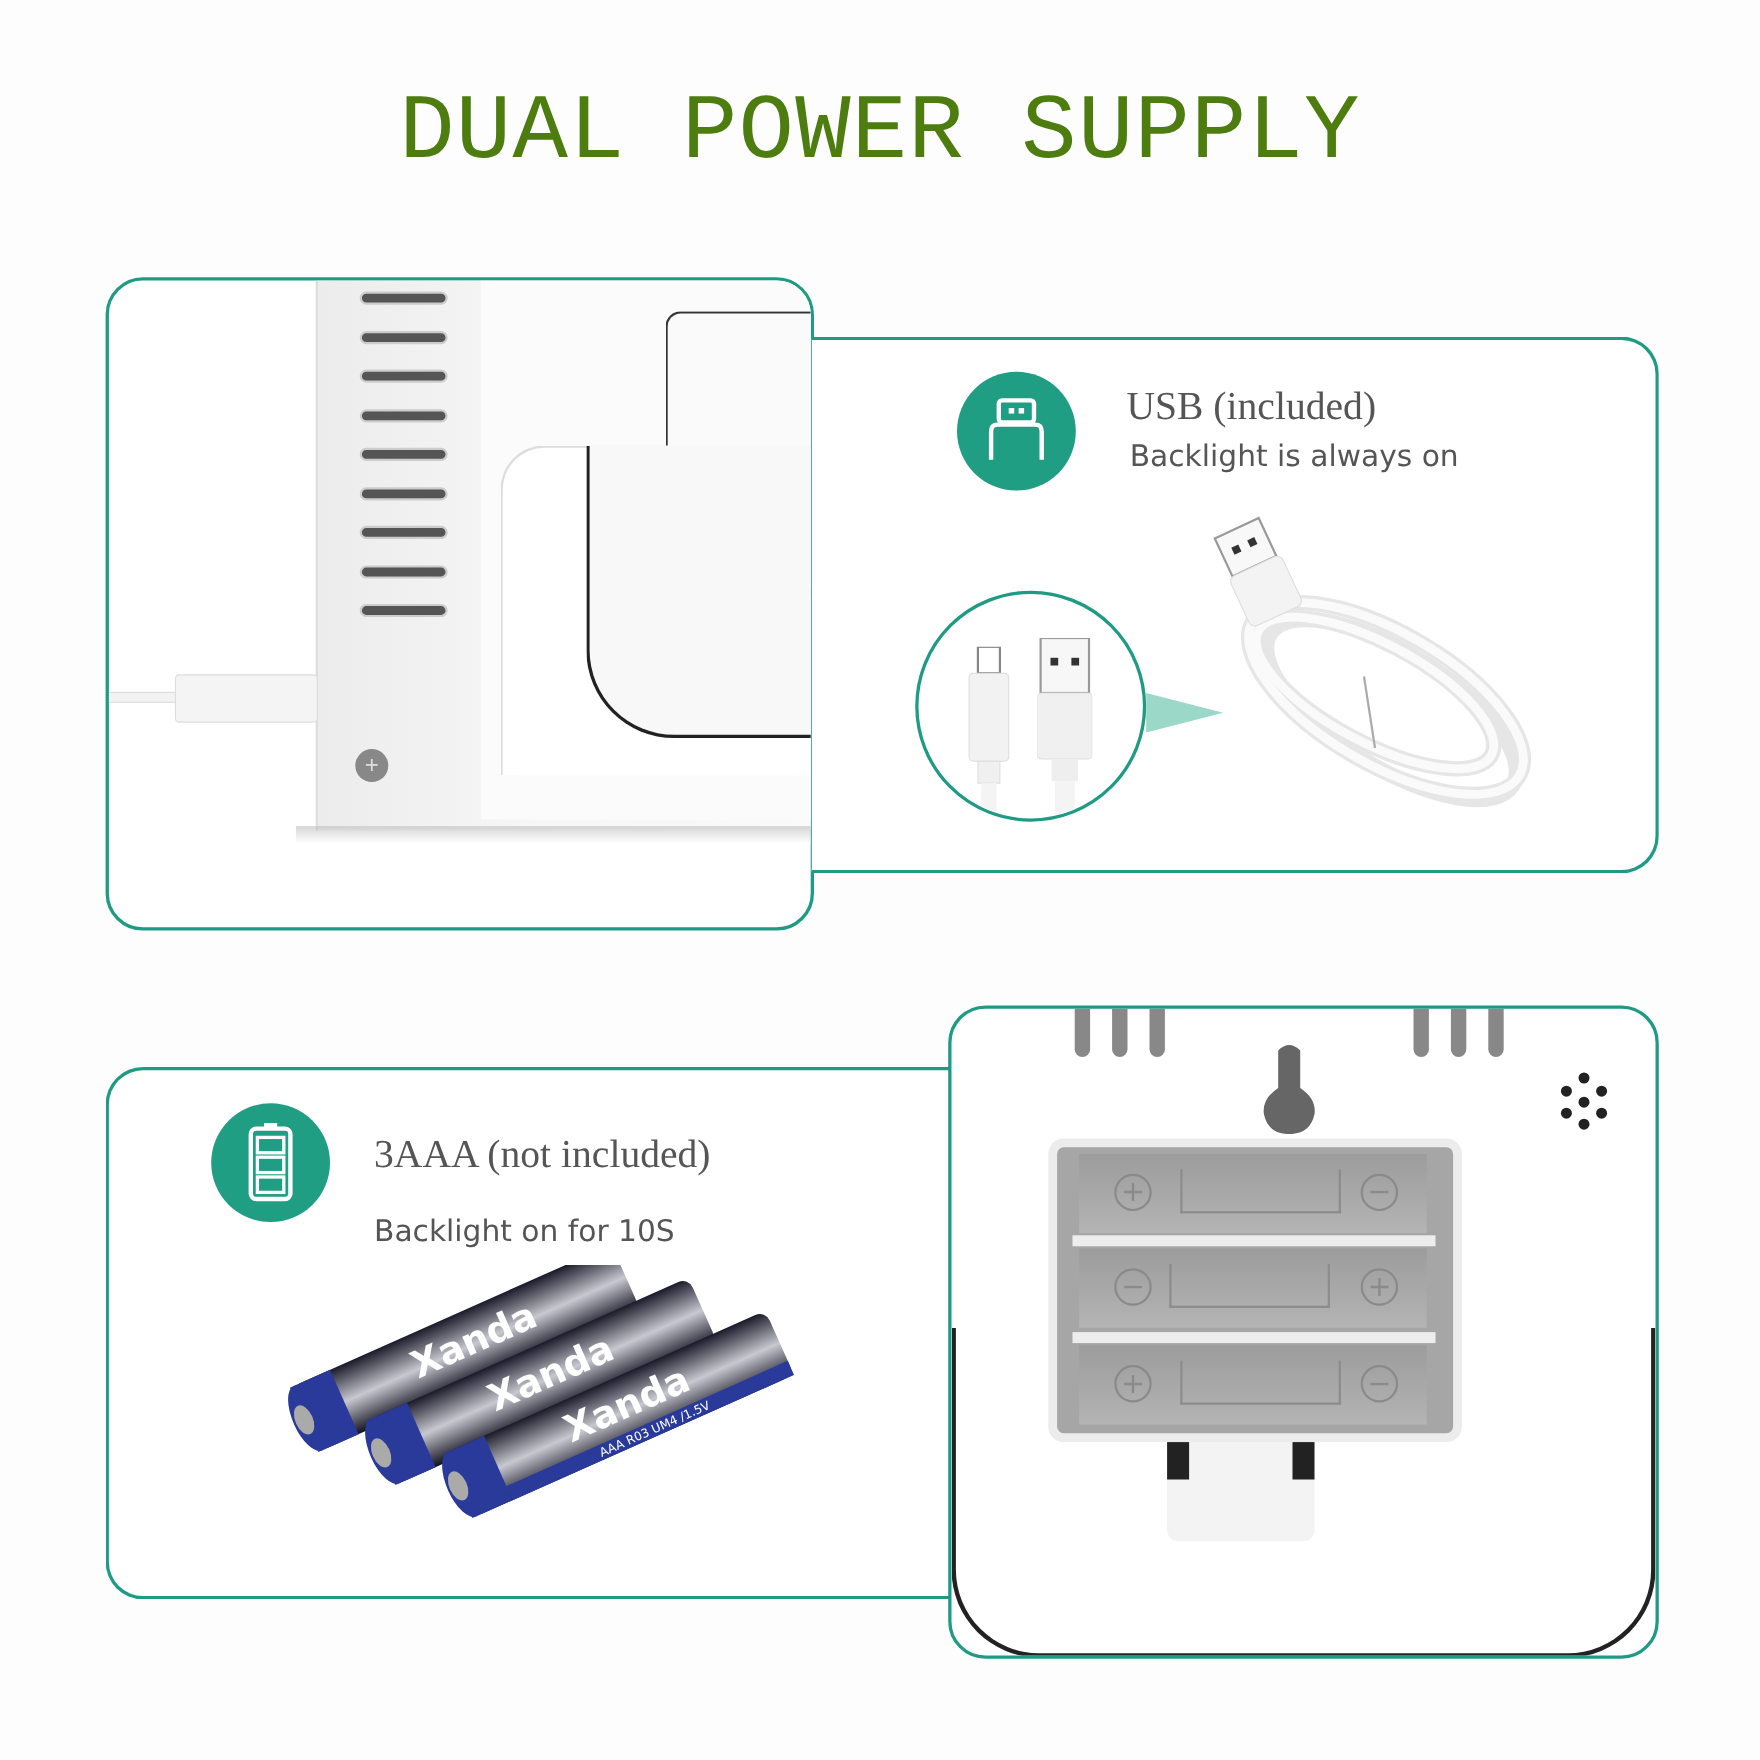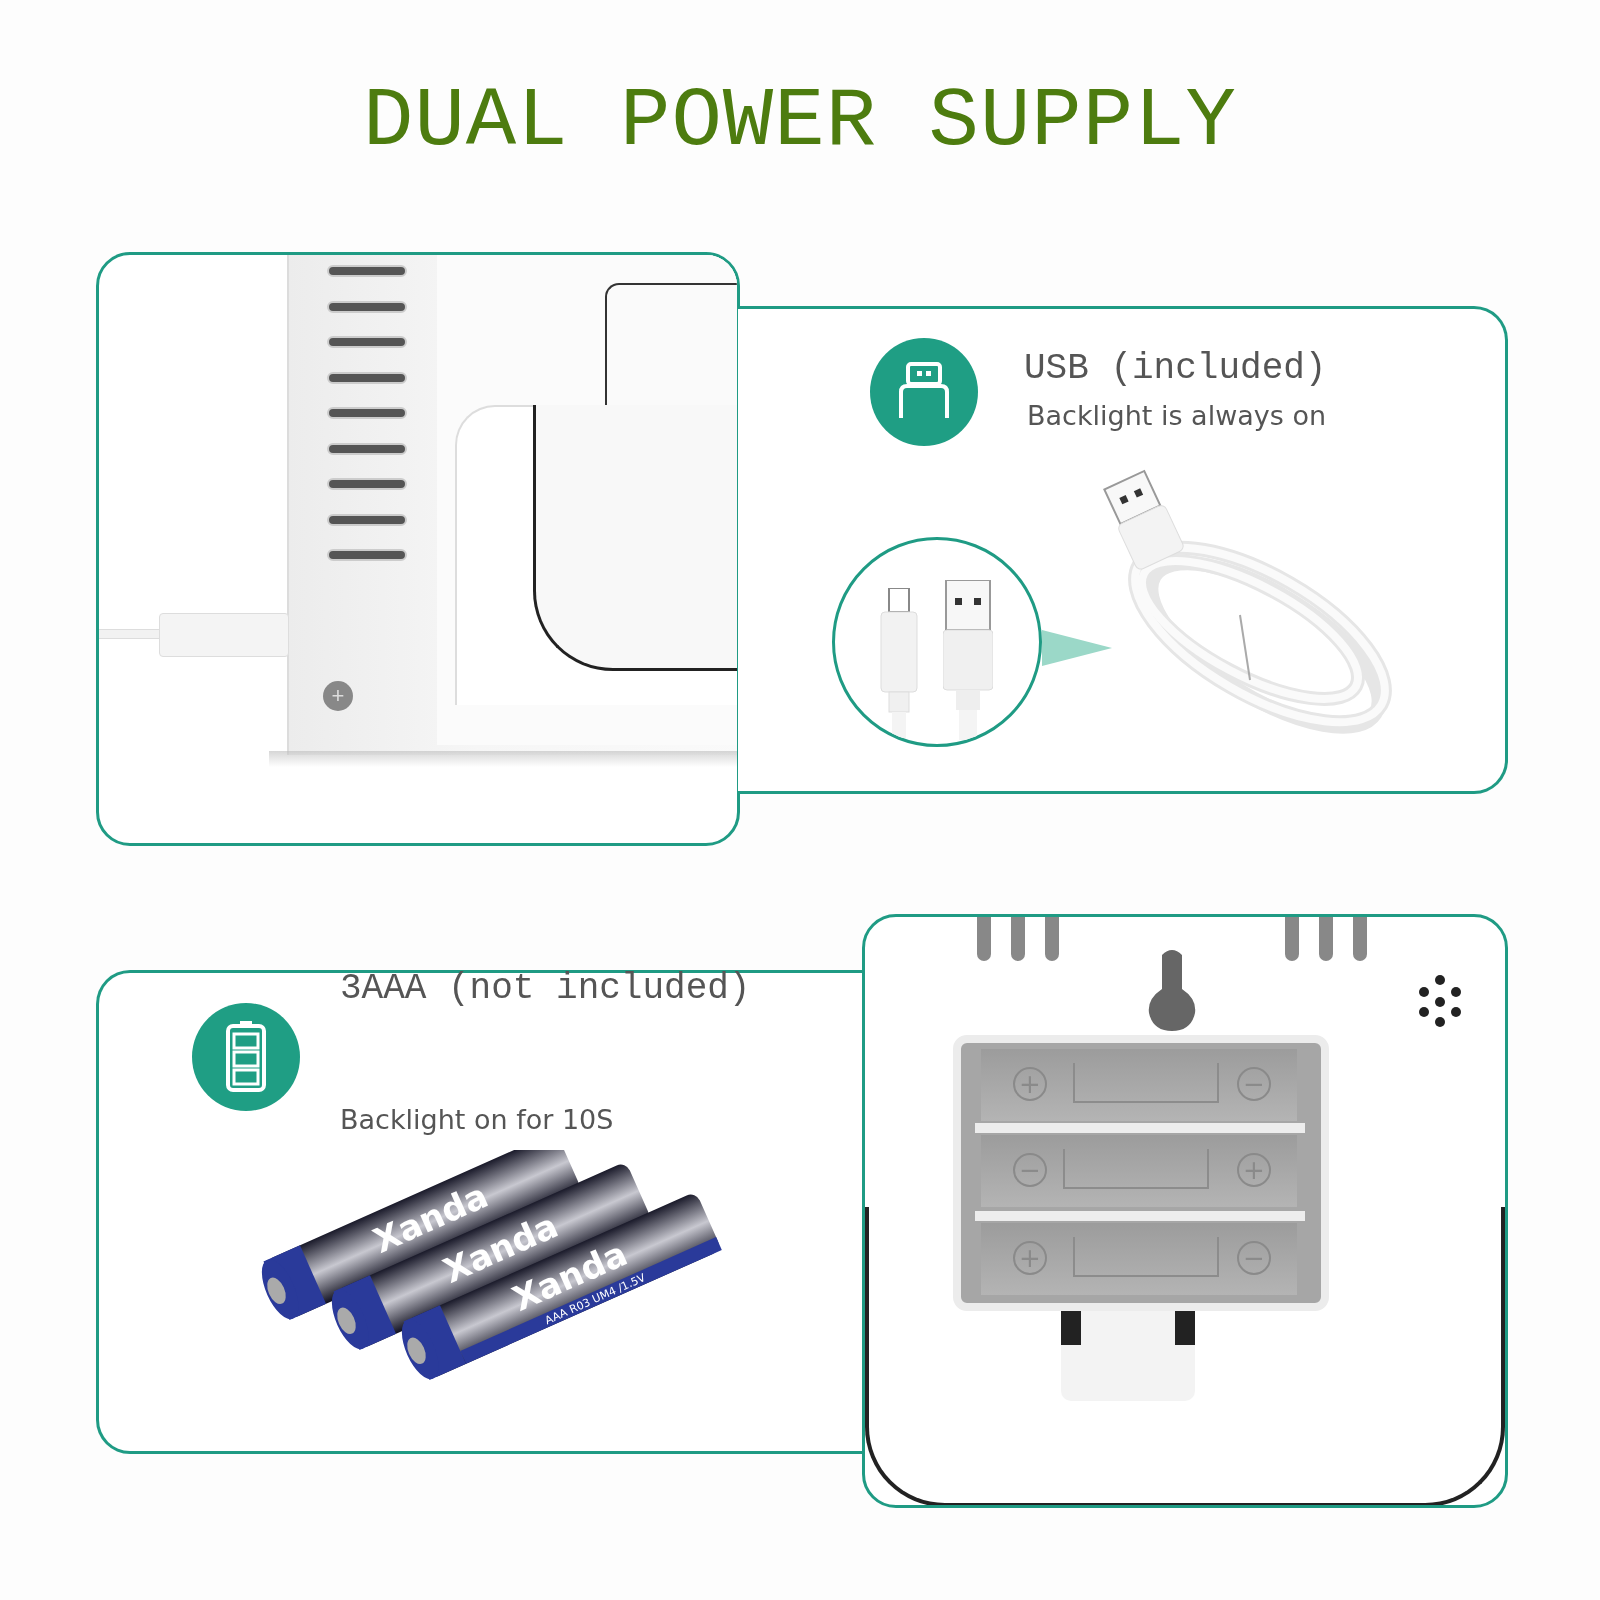--- a/index.html
+++ b/index.html
@@ -17,21 +17,21 @@
   }
   .p-usb-photo { left: 96px; top: 252px; width: 644px; height: 594px; overflow: hidden; }
   .p-usb-info { left: 738px; top: 306px; width: 770px; height: 488px; border-left: none; border-radius: 0 34px 34px 0; }
   .p-bat-info { left: 96px; top: 970px; width: 768px; height: 484px; border-right: none; border-radius: 34px 0 0 34px; }
   .p-bat-photo { left: 862px; top: 914px; width: 646px; height: 594px; overflow: hidden; }
 
   
   .icon-circle {
     position: absolute; width: 108px; height: 108px; border-radius: 50%; background: #1f9e84;
   }
-  .feat-title { position: absolute; font-family: Liberation Mono, monospace; font-size: 36px; color: #555; }
+  .feat-title { position: absolute; font-family: Liberation Serif, serif; font-size: 36px; color: #555; }
   .feat-sub { position: absolute; font-family: "DejaVu Sans", sans-serif; font-size: 27px; color: #555; }
 
   
   .dev-side { position: absolute; left: 188px; top: 0; width: 470px; height: 500px; background: linear-gradient(90deg,#ececec,#f6f6f6 40%,#fafafa); border-left: 2px solid #dcdcdc; }
   .vent { position: absolute; left: 228px; width: 80px; height: 12px; background: #555; border-radius: 6px; border: 2px solid #ccc; }
   .dev-front { position: absolute; left: 338px; top: 0; width: 320px; height: 490px; background: #fbfbfb; }
   .stand-cut { position: absolute; left: 356px; top: 150px; width: 300px; height: 300px; border-radius: 40px 0 0 0; background: #fff; border-left: 2px solid #ddd; border-top: 2px solid #ddd; }
   .stand-inner { position: absolute; left: 434px; top: 150px; width: 230px; height: 266px; border-left: 3px solid #222; border-bottom: 3px solid #222; border-radius: 0 0 0 80px; background: #f8f8f8; }
   .screen-rect { position: absolute; left: 506px; top: 28px; width: 140px; height: 256px; border: 2px solid #333; border-radius: 14px 0 0 14px; border-right: none; background: #fafafa; }
   .screw { position: absolute; left: 224px; top: 426px; width: 30px; height: 30px; border-radius: 50%; background: #888; color: #ddd; font-size: 22px; text-align: center; line-height: 30px; }
@@ -142,21 +142,21 @@
 <div class="panel p-bat-info"></div>
 <div class="icon-circle" style="left:192px;top:1003px">
   <svg width="108" height="108" viewBox="0 0 108 108">
     <rect x="48" y="18" width="12" height="5" fill="#fff"></rect>
     <rect x="36" y="23" width="36" height="64" rx="5" fill="none" stroke="#fff" stroke-width="4"></rect>
     <rect x="42" y="31" width="24" height="14" fill="none" stroke="#fff" stroke-width="3"></rect>
     <rect x="42" y="49" width="24" height="14" fill="none" stroke="#fff" stroke-width="3"></rect>
     <rect x="42" y="67" width="24" height="14" fill="none" stroke="#fff" stroke-width="3"></rect>
   </svg>
 </div>
-<div class="feat-title" style="left:340px;top:968px">3AAA (not included)</div>
+<div class="feat-title" style="left:340px;top:1028px">3AAA (not included)</div>
 <div class="feat-sub" style="left:340px;top:1104px">Backlight on for 10S</div>
 
 <svg class="batteries" viewBox="0 0 470 260">
   <defs>
     <linearGradient id="bg1" x1="0" y1="0" x2="0" y2="1">
       <stop offset="0" stop-color="#1a1a2a"></stop>
       <stop offset="0.5" stop-color="#c8c8d0"></stop>
       <stop offset="1" stop-color="#101020"></stop>
     </linearGradient>
   </defs>

